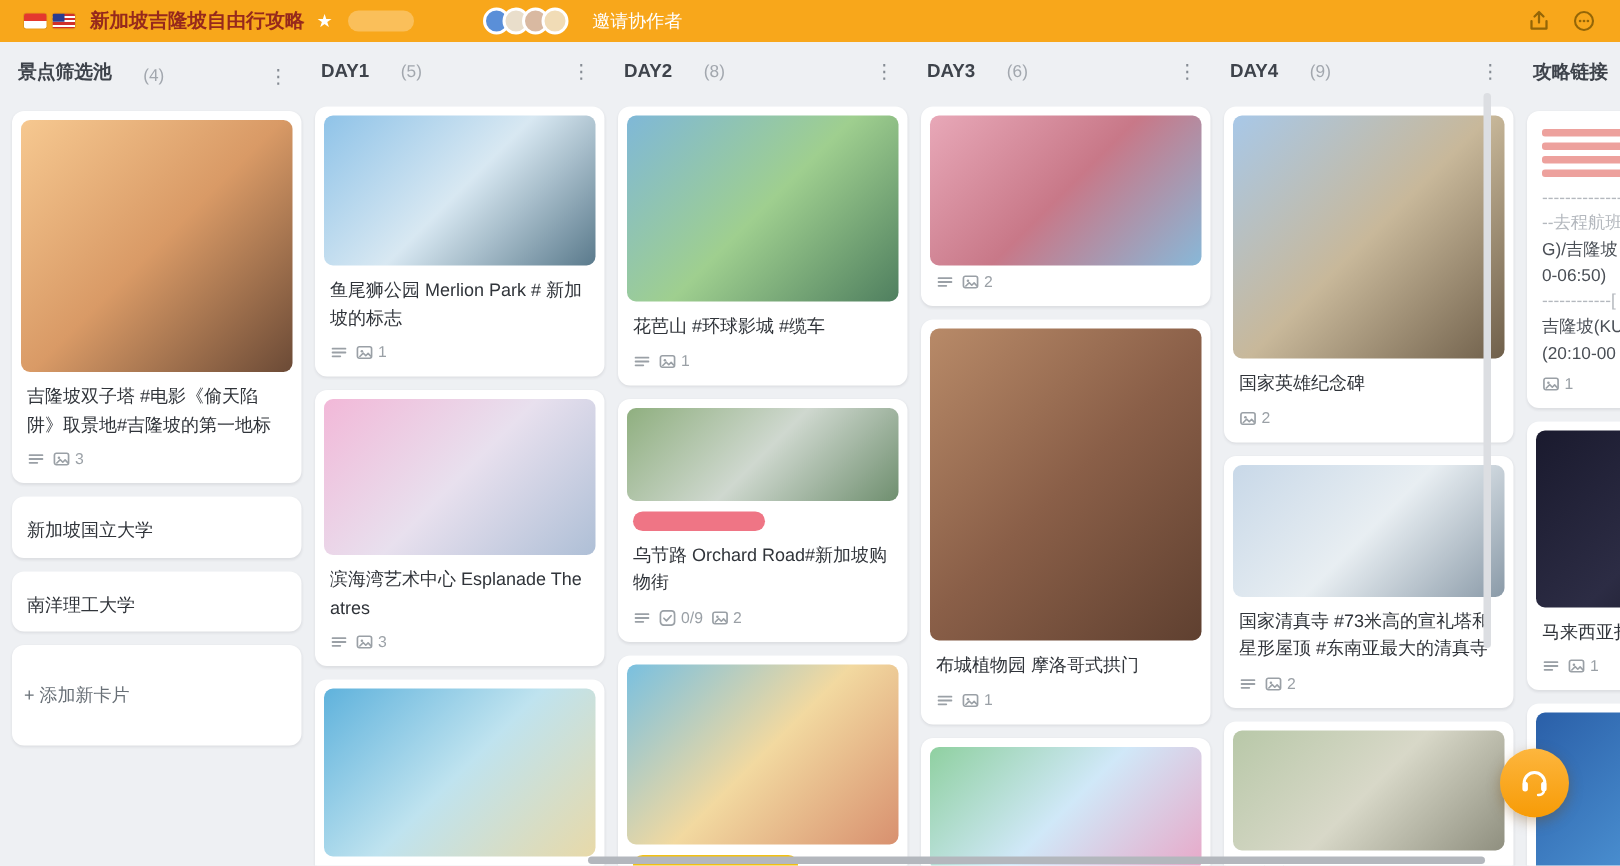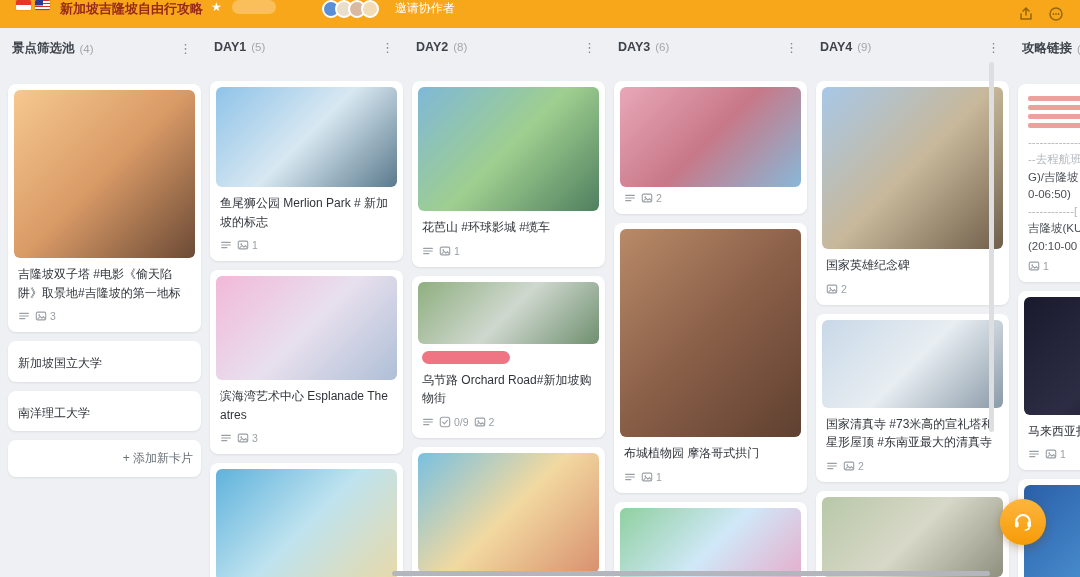--- a/index.html
+++ b/index.html
@@ -1,19 +1,19 @@
 <!DOCTYPE html>
 <html><head>
 <meta charset="utf-8">
 <style>
   *{box-sizing:border-box;margin:0;padding:0}
   html,body{width:1080px;height:577px;overflow:hidden;background:#eef0f3;
     font-family:"Liberation Sans","DejaVu Sans",sans-serif}
   
-  .topbar{height:28px;background:#f8a71b;display:flex;
+  .topbar{height:28px;background:#f8a71b;display:flex;align-items:center;
     padding:0 16px;position:relative;z-index:5}
   .flag{width:15px;height:10px;border-radius:1.5px;display:inline-block;margin-right:4px;
     box-shadow:0 0 0 .5px rgba(0,0,0,.12)}
   .flag.sg{background:linear-gradient(#e4382e 0 50%,#ffffff 50% 100%)}
   .flag.my{background:
       linear-gradient(#2a3b8f,#2a3b8f) no-repeat 0 0/55% 55%,
       repeating-linear-gradient(#d0302c 0 1.5px,#fff 1.5px 3px)}
   .board-title{font-size:13px;font-weight:700;color:#96291c;margin:0 8px 0 6px;
     white-space:nowrap}
   .star{color:#ffffff;font-size:12px;margin-right:10px}
@@ -23,37 +23,37 @@
   .avatar{width:18px;height:18px;border-radius:50%;border:2px solid #fff;
     margin-left:-5px;display:inline-block}
   .avatar:first-child{margin-left:0}
   .invite{color:#ffffff;font-size:12px;margin-left:16px;white-space:nowrap;cursor:pointer}
   .top-right{margin-left:auto;display:flex;align-items:center;gap:14px}
   .tr-icon{width:16px;height:16px;display:inline-block;cursor:pointer;opacity:.85}
   
   .board{display:flex;align-items:flex-start;gap:9px;padding:8px 0 0 8px;
     height:549px;overflow:hidden}
   .column{width:193px;flex:none}
-  .col-head{display:flex;align-items:center;gap:5px;padding:4px 6px 27px 4px}
+  .col-head{display:flex;align-items:flex-end;gap:21px;padding:4px 6px 17px 4px}
   .col-title{font-size:12.5px;font-weight:700;color:#3e434b;white-space:nowrap}
   .col-count{font-size:11.5px;color:#a2a7ae}
   .col-more{margin-left:auto;color:#858b93;font-size:13px;line-height:1;cursor:pointer;
     padding:0 3px}
   .cards{display:flex;flex-direction:column;gap:9px}
   .card{background:#fff;border-radius:8px;padding:6px;box-shadow:0 1px 2px rgba(31,35,41,.09);
     cursor:pointer}
   .card-img{width:100%;border-radius:6px}
   .card-title{padding:7px 4px 3px;font-size:12px;line-height:1.55;color:#30343a;
     word-break:break-all}
   .card-meta{display:flex;align-items:center;gap:5px;padding:5px 4px 4px;color:#9aa0a6}
   .card-meta .mi{display:inline-flex;align-items:center}
   .card-meta .mc{font-size:10.5px;color:#9aa0a6;margin-left:-2px}
   .chip{height:13px;border-radius:6.5px;margin:7px 4px 0}
-  .add-card{background:#fff;border-radius:8px;margin-top:9px;padding:10px 8px;
-    text-align:right;font-size:12px;color:#697077;box-shadow:0 1px 2px rgba(31,35,41,.09);
+  .add-card{background:#fff;border-radius:8px;margin-top:9px;padding:25px 8px;
+    text-align:left;font-size:12px;color:#697077;box-shadow:0 1px 2px rgba(31,35,41,.09);
     cursor:pointer}
   
   .red-block{padding:6px 4px 2px}
   .red-line{height:5px;border-radius:2px;background:#e88a84;margin-bottom:4px;opacity:.8}
   .card-line{font-size:11.5px;line-height:1.5;color:#4a4f56;padding:0 4px;
     white-space:nowrap;overflow:hidden}
   .card-line.dashed{color:#b4b8be}
   
   .hscrollbar{position:absolute;left:392px;bottom:1px;width:598px;height:5px;
     border-radius:3px;background:#b3b7bd;cursor:pointer}

